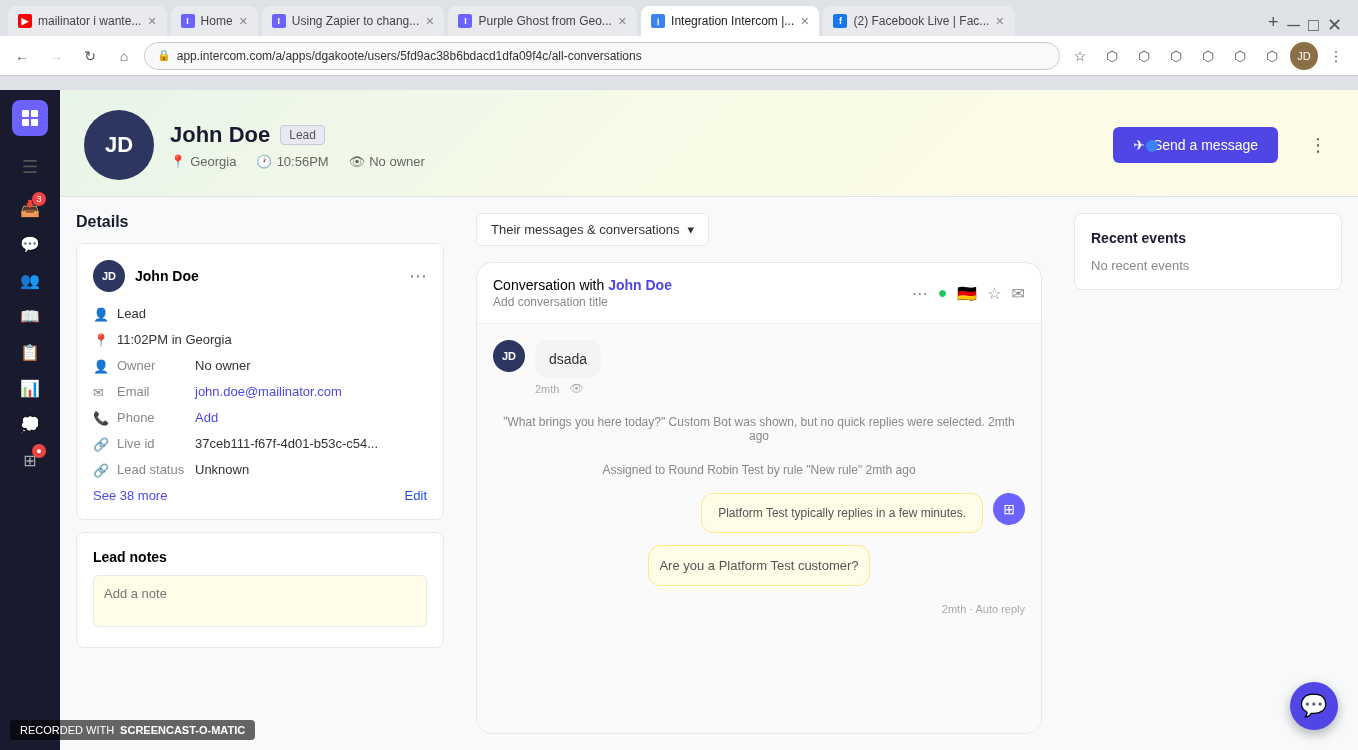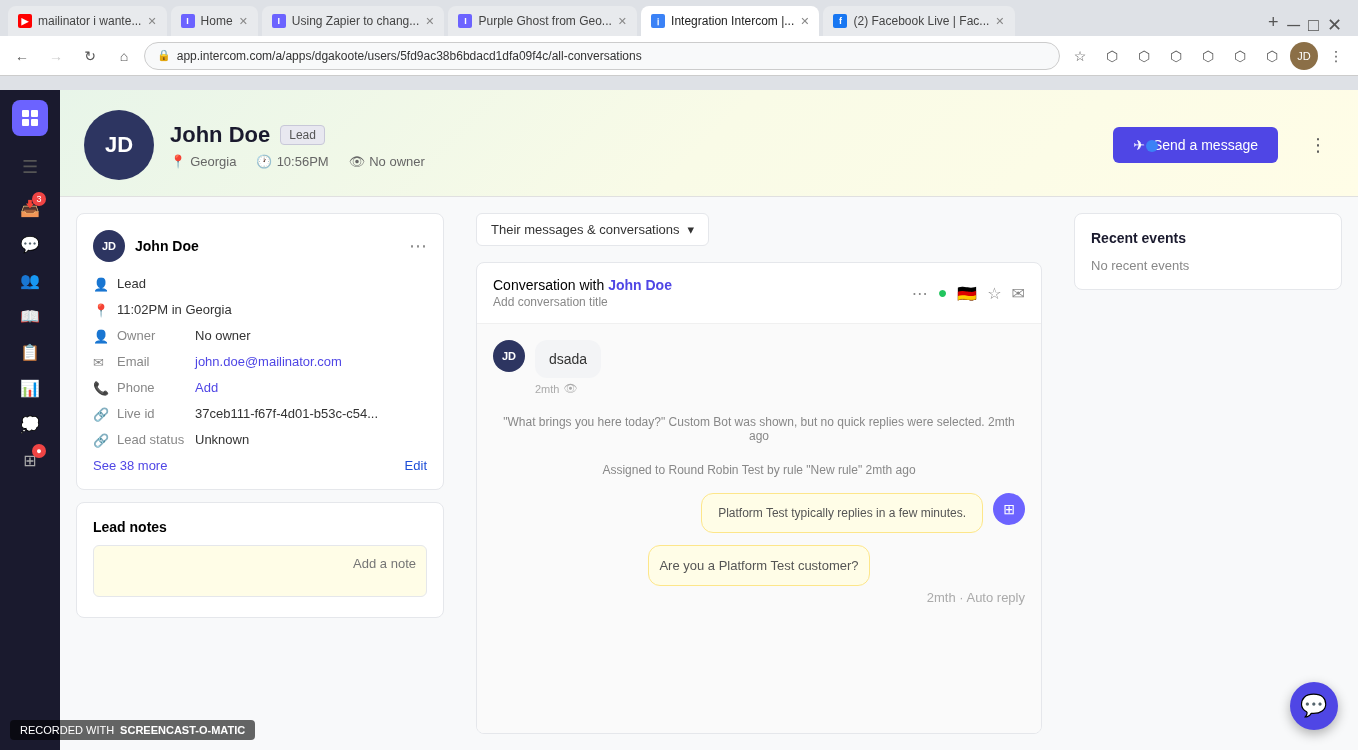--- a/index.html
+++ b/index.html
@@ -64,44 +64,44 @@
     .detail-icon { width: 16px; flex-shrink: 0; color: #888; margin-top: 1px; }
     .detail-label { color: #888; min-width: 70px; }
     .detail-value { color: #333; }
     .detail-link { color: #4f46e5; }
     .add-link { color: #4f46e5; cursor: pointer; }
     .see-more-row { display: flex; justify-content: space-between; margin-top: 8px; font-size: 13px; }
     .see-more-btn { color: #4f46e5; cursor: pointer; }
     .edit-btn { color: #1d4ed8; cursor: pointer; }
 
     
-    .notes-input { width: 100%; border: 1px solid #e5e7eb; border-radius: 6px; padding: 10px; font-size: 13px; color: #999; resize: none; outline: none; font-family: inherit; background: #fffde7; text-align: right; }
+    .notes-input { width: 100%; border: 1px solid #e5e7eb; border-radius: 6px; padding: 10px; font-size: 13px; color: #999; resize: none; outline: none; font-family: inherit; background: #fffde7; }
 
     
     .conversations-panel { flex: 1; padding: 16px; overflow: hidden; display: flex; flex-direction: column; }
     .conv-filter-bar { display: flex; align-items: center; margin-bottom: 16px; }
     .conv-filter-btn { display: flex; align-items: center; gap: 8px; background: white; border: 1px solid #e5e7eb; border-radius: 6px; padding: 8px 14px; font-size: 13px; color: #333; cursor: pointer; }
-    .conv-card { background: white; border-radius: 8px; border: 1px solid #e5e7eb; flex: 1; overflow: hidden; display: flex; flex-direction: column; }
+    .conv-card { background: white; border-radius: 16px; border: 1px solid #e5e7eb; flex: 1; overflow: hidden; display: flex; flex-direction: column; }
     .conv-card-header { padding: 14px 16px; border-bottom: 1px solid #f0f0f0; display: flex; align-items: center; justify-content: space-between; }
     .conv-title { font-size: 14px; }
     .conv-title strong { color: #4f46e5; }
     .conv-subtitle { font-size: 12px; color: #888; margin-top: 2px; }
     .conv-actions { display: flex; align-items: center; gap: 10px; color: #888; }
     .conv-action-icon { cursor: pointer; font-size: 16px; }
     .conv-body { flex: 1; overflow-y: auto; padding: 16px; background: #fafafa; }
     .message-row { display: flex; align-items: flex-start; gap: 10px; margin-bottom: 16px; }
     .message-avatar { width: 32px; height: 32px; border-radius: 50%; background: #2d3561; display: flex; align-items: center; justify-content: center; color: white; font-size: 11px; font-weight: bold; flex-shrink: 0; }
     .message-bubble { background: #f3f4f6; border-radius: 12px; padding: 10px 14px; max-width: 400px; }
     .message-text { font-size: 14px; color: #333; }
-    .message-time { font-size: 11px; color: #aaa; margin-top: 4px; display: flex; align-items: center; gap: 4px; }
+    .message-time { font-size: 11px; color: #aaa; margin-top: 4px; display: flex; align-items: center; gap: 10px; }
     .system-message { text-align: center; font-size: 12px; color: #888; margin: 12px 0; padding: 4px; }
     .bot-message { display: flex; justify-content: flex-end; margin-bottom: 12px; position: relative; }
     .bot-bubble { background: #fffde7; border: 1px solid #fde68a; border-radius: 12px; padding: 12px 16px; max-width: 380px; font-size: 12px; color: #555; }
     .bot-icon { width: 32px; height: 32px; border-radius: 50%; background: #6c63ff; display: flex; align-items: center; justify-content: center; color: white; font-size: 14px; margin-left: 10px; flex-shrink: 0; }
-    .auto-reply-time { font-size: 13px; color: #aaa; text-align: right; margin-top: 4px; }
+    .auto-reply-time { font-size: 11px; color: #aaa; text-align: right; margin-top: 17px; }
 
     
     .events-panel { width: 300px; padding: 16px; flex-shrink: 0; }
     .events-card { background: white; border-radius: 8px; border: 1px solid #e5e7eb; padding: 16px; }
     .events-title { font-size: 14px; font-weight: 600; color: #1a1a2e; margin-bottom: 12px; }
     .no-events { font-size: 13px; color: #888; }
 
     
     ::-webkit-scrollbar { width: 6px; }
     ::-webkit-scrollbar-track { background: transparent; }
@@ -229,20 +229,21 @@
       <button class="send-message-btn">
         <span>✈</span>
         <span>Send a message</span>
       </button>
       <div class="more-btn">⋮</div>
     </div>
 
     <div class="content-area">
 
       <div class="details-panel">
+        <div class="details-title">Details</div>
 
         <div class="details-card">
           <div class="card-header">
             <div class="card-user">
               <div class="avatar-small">JD</div>
               <span class="card-user-name">John Doe</span>
             </div>
             <span class="card-more">⋯</span>
           </div>
 

